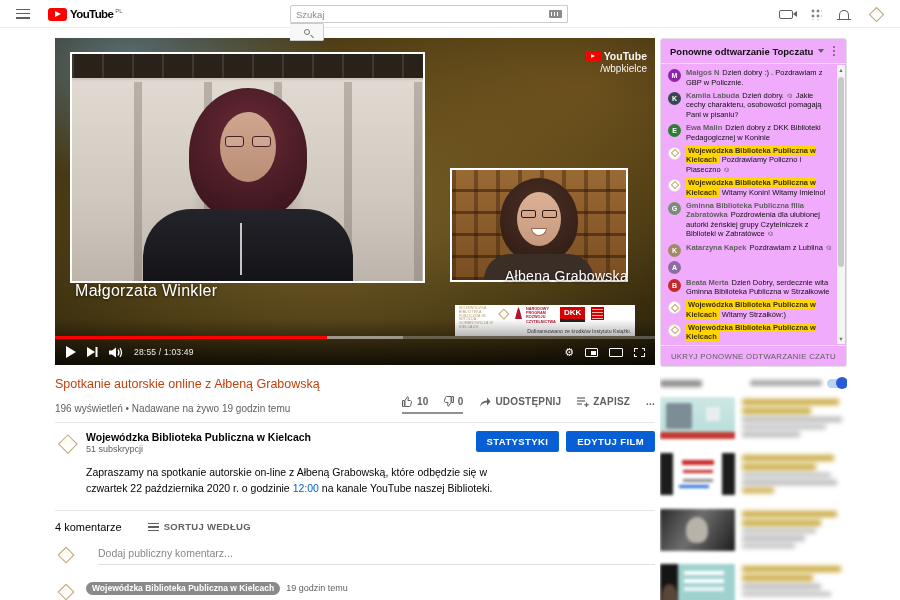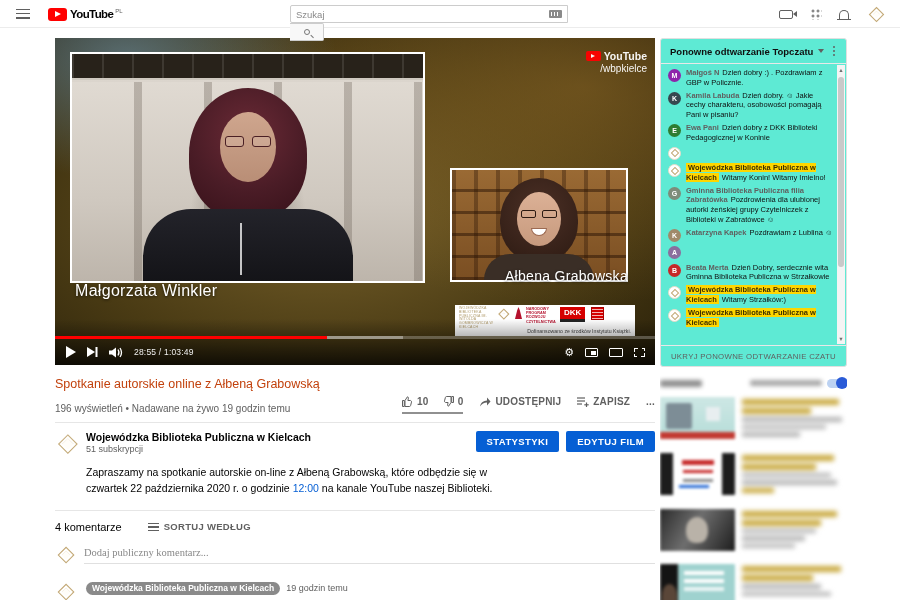--- a/index.html
+++ b/index.html
@@ -121,30 +121,30 @@
   .ch-buttons{display:flex;gap:7px;}
   .blue-btn{background:#065fd4;color:#fff;font-size:9.5px;font-weight:bold;letter-spacing:.4px;padding:5px 11px;border-radius:2px;border:none;cursor:pointer;font-family:inherit;}
   .description{margin-left:31px;margin-top:8px;width:432px;font-size:10.5px;line-height:1.55;color:#030303;}
   .desc-link{color:#065fd4;cursor:pointer;}
   .comments-header{display:flex;align-items:center;margin-top:10px;gap:26px;}
   .c-count{font-size:11px;color:#030303;}
   .sort{display:flex;align-items:center;gap:5px;font-size:9.5px;font-weight:bold;color:#606060;letter-spacing:.3px;cursor:pointer;}
   .sort-icon{width:11px;height:8px;background:linear-gradient(#606060 0 1.4px,transparent 1.4px 3.3px,#606060 3.3px 4.7px,transparent 4.7px 6.6px,#606060 6.6px 8px);}
   .comment-input-row{display:flex;margin-top:12px;align-items:flex-start;}
   .cm-avatar{width:22px;height:22px;}
-  .comment-input{flex:1;margin-left:7px;font-size:10.5px;color:#888;border-bottom:1px solid #e0e0e0;padding:2px 0 5px 0;cursor:text;font-family:Liberation Serif, serif;}
+  .comment-input{flex:1;margin-left:21px;font-size:10.5px;color:#888;border-bottom:1px solid #e0e0e0;padding:2px 0 5px 0;cursor:text;}
   .comment{display:flex;margin-top:15px;align-items:flex-start;}
   .cm-body{margin-left:9px;flex:1;}
   .cm-head{display:flex;align-items:center;gap:6px;}
   .owner-pill{background:#8a8a8a;color:#fff;font-size:8.5px;font-weight:bold;padding:1.5px 6px;border-radius:7px;}
   .cm-time{font-size:9px;color:#606060;}
   .cm-text{font-size:10.5px;margin-top:4px;color:#030303;}
 
   
-  .chat{position:absolute;left:660px;top:38px;width:187px;height:329px;border:1px solid #e0e0e0;border-radius:3px;background:#5eead4;display:flex;flex-direction:column;overflow:hidden;}
+  .chat{position:absolute;left:660px;top:38px;width:187px;height:329px;border:1px solid #e0e0e0;border-radius:3px;background:#f0abfc;display:flex;flex-direction:column;overflow:hidden;}
   .chat-header{height:25px;display:flex;align-items:center;padding:0 9px;border-bottom:1px solid #e8e8e8;flex:none;}
   .chat-title{font-size:9.5px;color:#0f0f0f;font-weight:bold;}
   .caret{width:0;height:0;border-left:3.5px solid transparent;border-right:3.5px solid transparent;border-top:4px solid #606060;margin-left:5px;cursor:pointer;}
   .chat-header .sp{flex:1;}
   .kebab{display:flex;flex-direction:column;gap:1.6px;cursor:pointer;padding:2px;}
   .kebab i{width:2.2px;height:2.2px;border-radius:50%;background:#606060;}
   .chat-body{position:relative;flex:1;overflow:hidden;}
   .chat-list{position:absolute;inset:4px 12px 0 7px;}
   .chat-msg{display:flex;align-items:flex-start;margin-bottom:3.5px;}
   .chat-avatar{width:13px;height:13px;border-radius:50%;flex:none;color:#fff;font-size:7px;font-weight:bold;display:flex;align-items:center;justify-content:center;margin-top:1px;}
@@ -398,27 +398,28 @@
     <span class="chat-content"><span class="chat-author">Małgoś N</span><span class="chat-text">Dzień dobry :) . Pozdrawiam z GBP w Policznie.</span></span>
   </div>
 
   <div class="chat-msg">
     <span class="chat-avatar" style="background: rgb(55, 71, 79);">K</span>
     <span class="chat-content"><span class="chat-author">Kamila Labuda</span><span class="chat-text">Dzień dobry. ☺ Jakie cechy charakteru, osobowości pomagają Pani w pisaniu?</span></span>
   </div>
 
   <div class="chat-msg">
     <span class="chat-avatar" style="background: rgb(46, 125, 50);">E</span>
-    <span class="chat-content"><span class="chat-author">Ewa Pani</span><span class="chat-text">Dzień dobry z DKK Biblioteki Pedagogicznej w Koninie</span></span>
+    <span class="chat-content"><span class="chat-author">Ewa Malin</span><span class="chat-text">Dzień dobry z DKK Biblioteki Pedagogicznej w Koninie</span></span>
   </div>
 
   <div class="chat-msg">
     <span class="chat-avatar owner">
             <i></i>
           </span>
+    <span class="chat-content"><span class="chat-author owner-name">Wojewódzka Biblioteka Publiczna w Kielcach</span><span class="chat-text">Pozdrawiamy Policzno i Piaseczno ☺</span></span>
   </div>
 
   <div class="chat-msg">
     <span class="chat-avatar owner">
             <i></i>
           </span>
     <span class="chat-content"><span class="chat-author owner-name">Wojewódzka Biblioteka Publiczna w Kielcach</span><span class="chat-text">Witamy Konin! Witamy Imielno!</span></span>
   </div>
 
   <div class="chat-msg">

